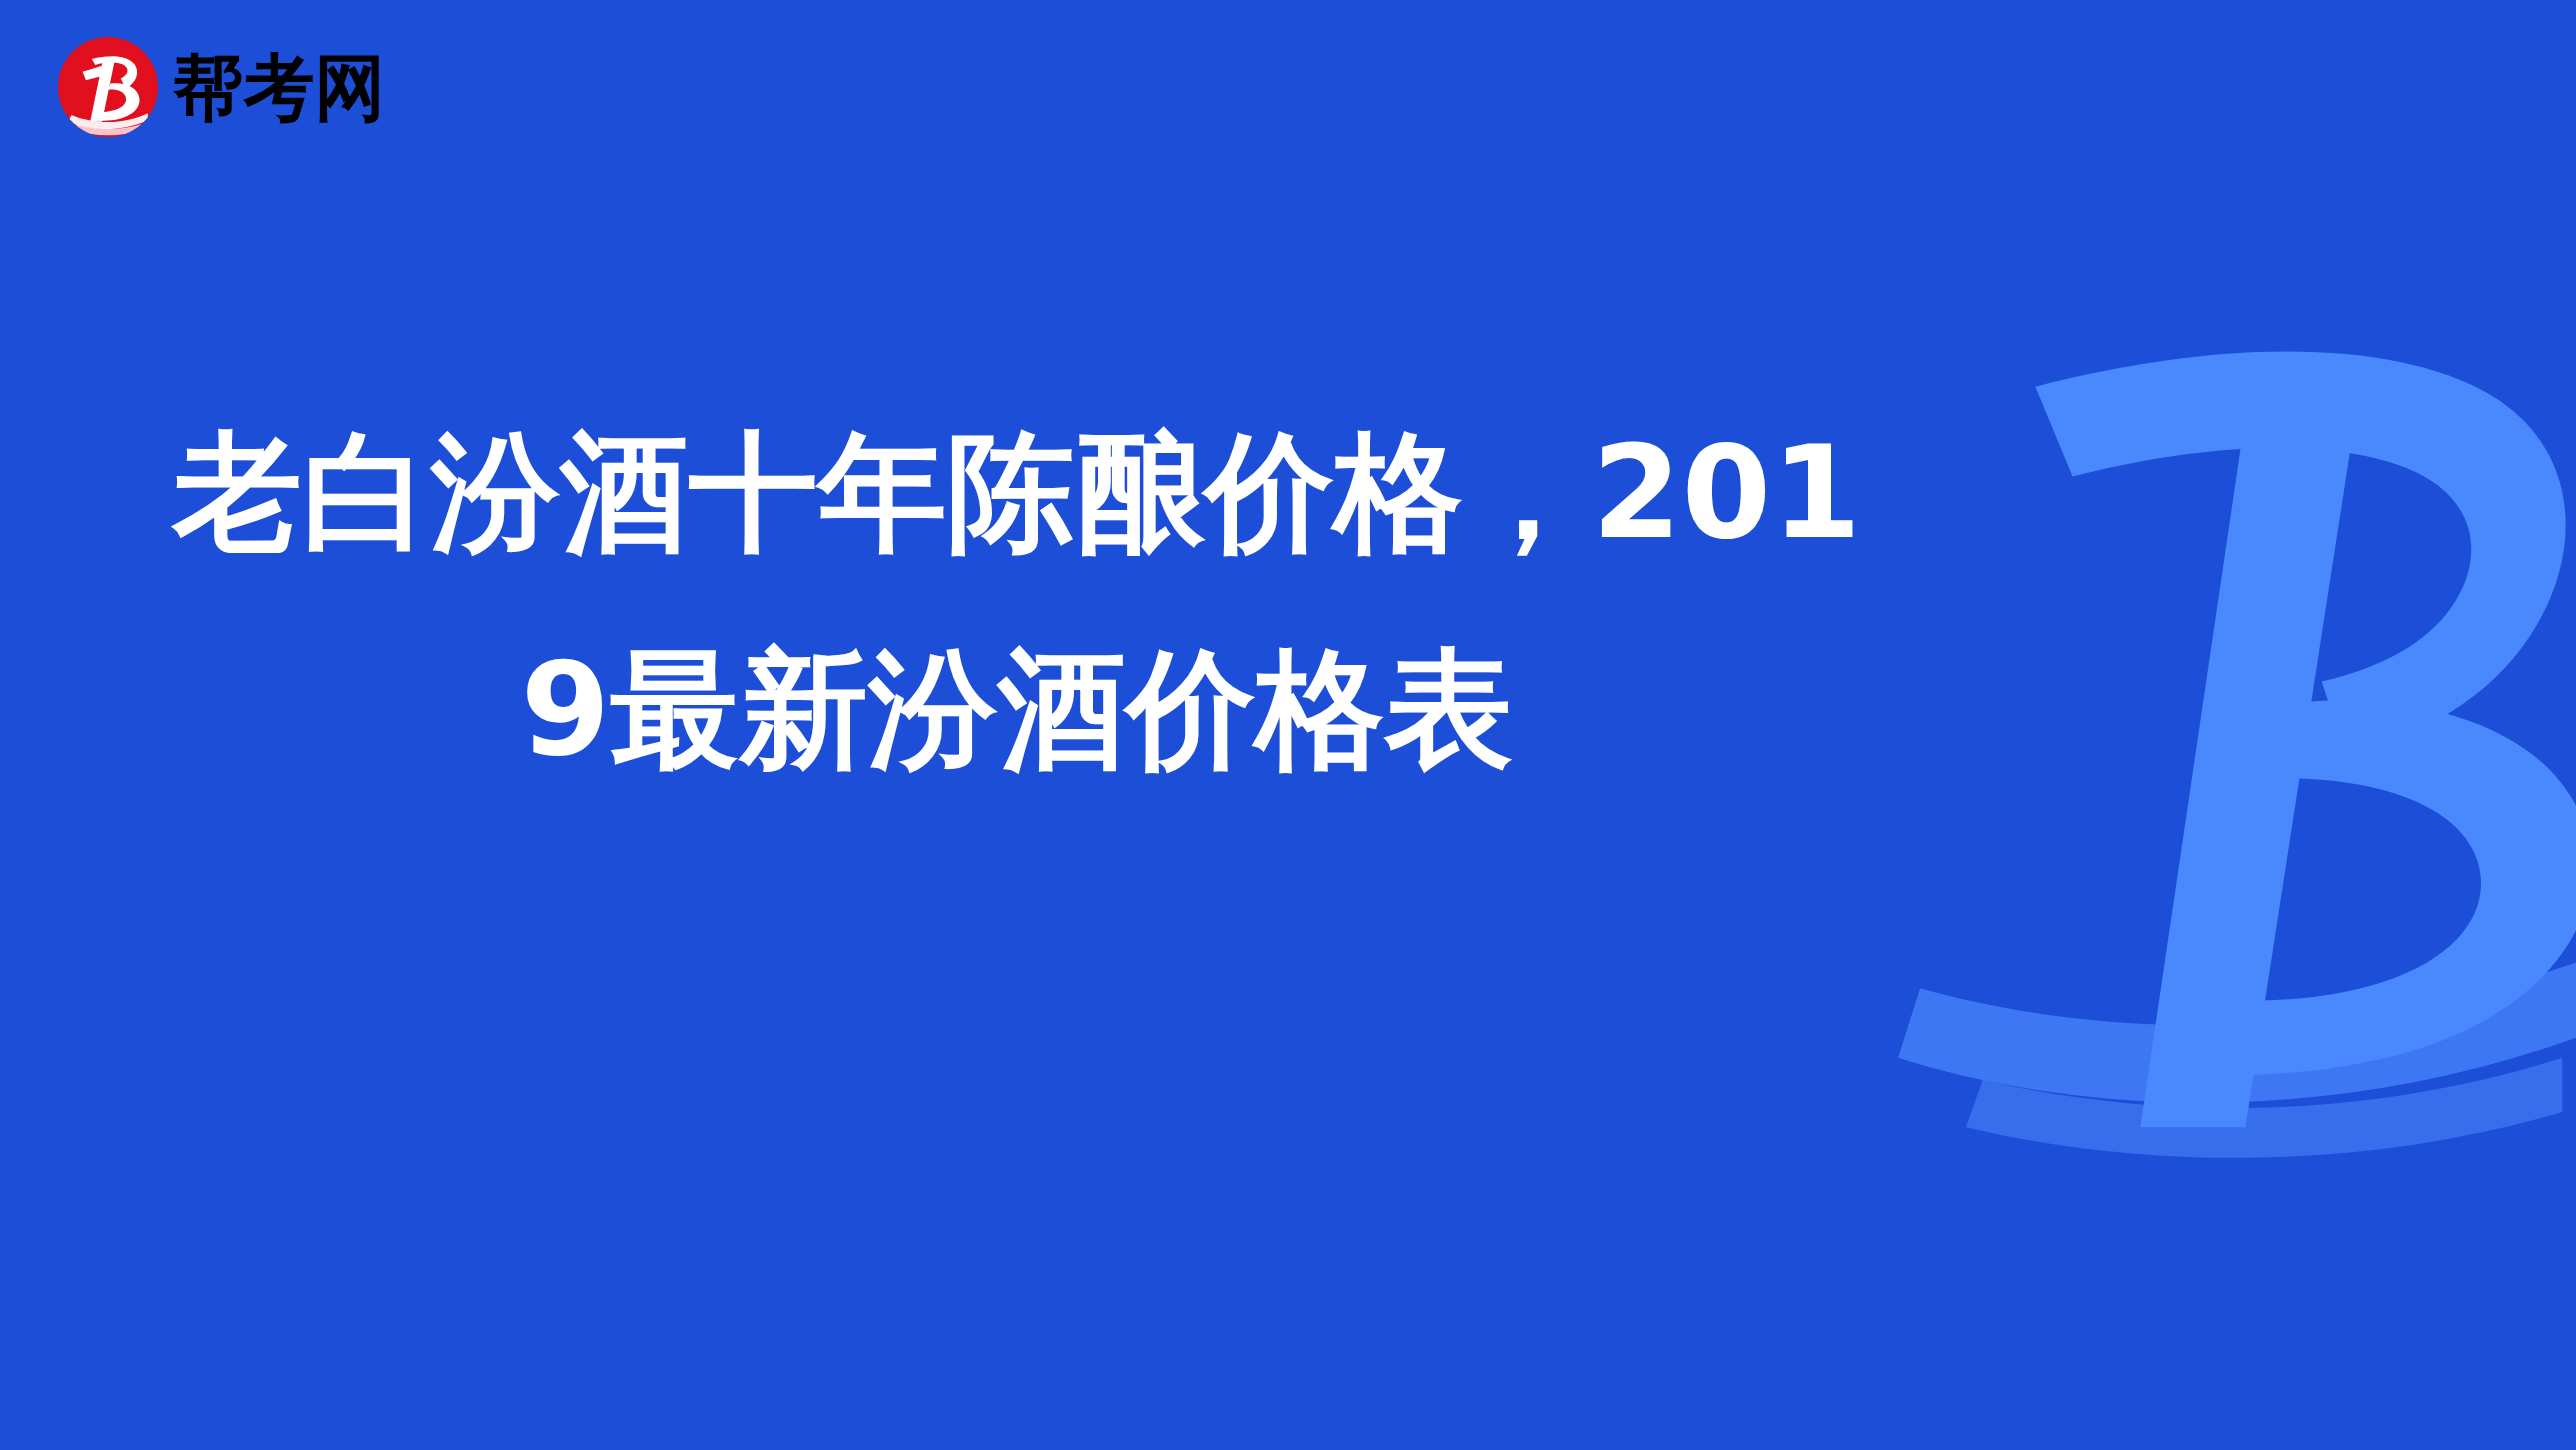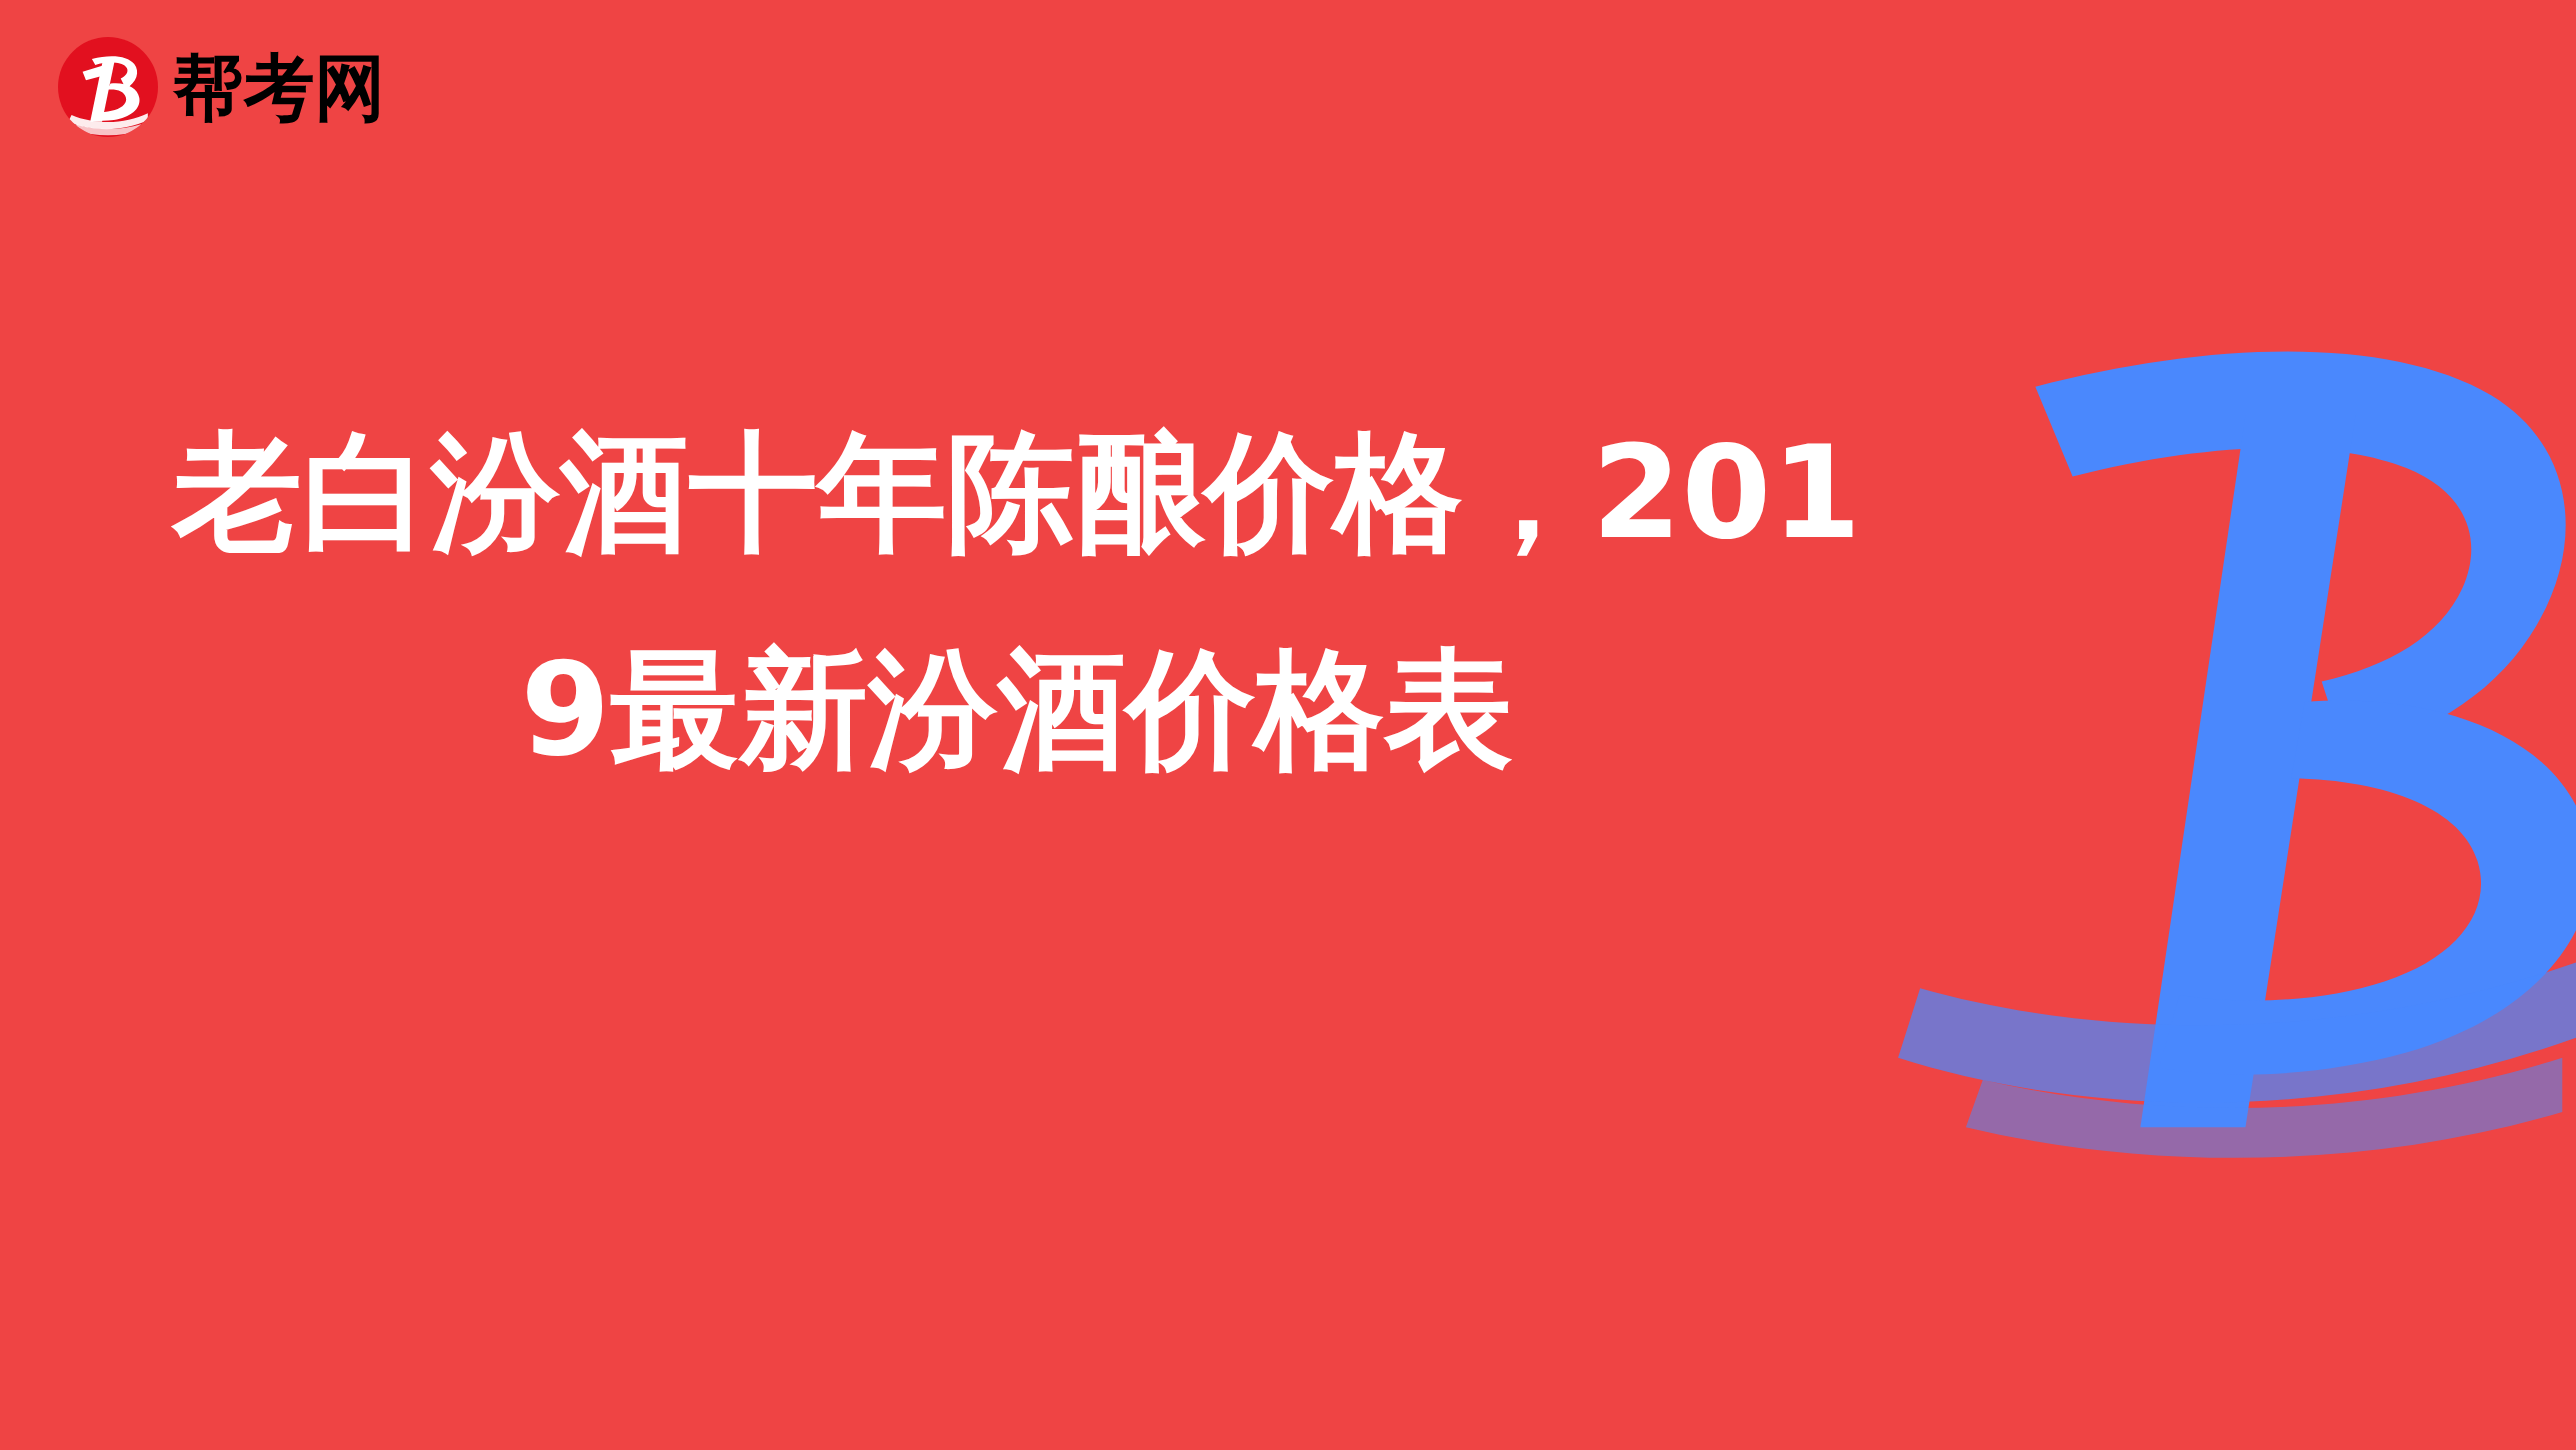--- a/index.html
+++ b/index.html
@@ -10,21 +10,21 @@
     width: 2576px;
     height: 1451px;
     overflow: hidden;
     font-family: "Liberation Sans", "DejaVu Sans", sans-serif;
   }
 
   .poster {
     position: relative;
     width: 2576px;
     height: 1451px;
-    background: #ef4444;
+    background: #1d4ed8;
     overflow: hidden;
   }
 
   
   .watermark {
     position: absolute;
     left: 1847px;
     top: 280px;
     width: 763px;
     height: 898px;

